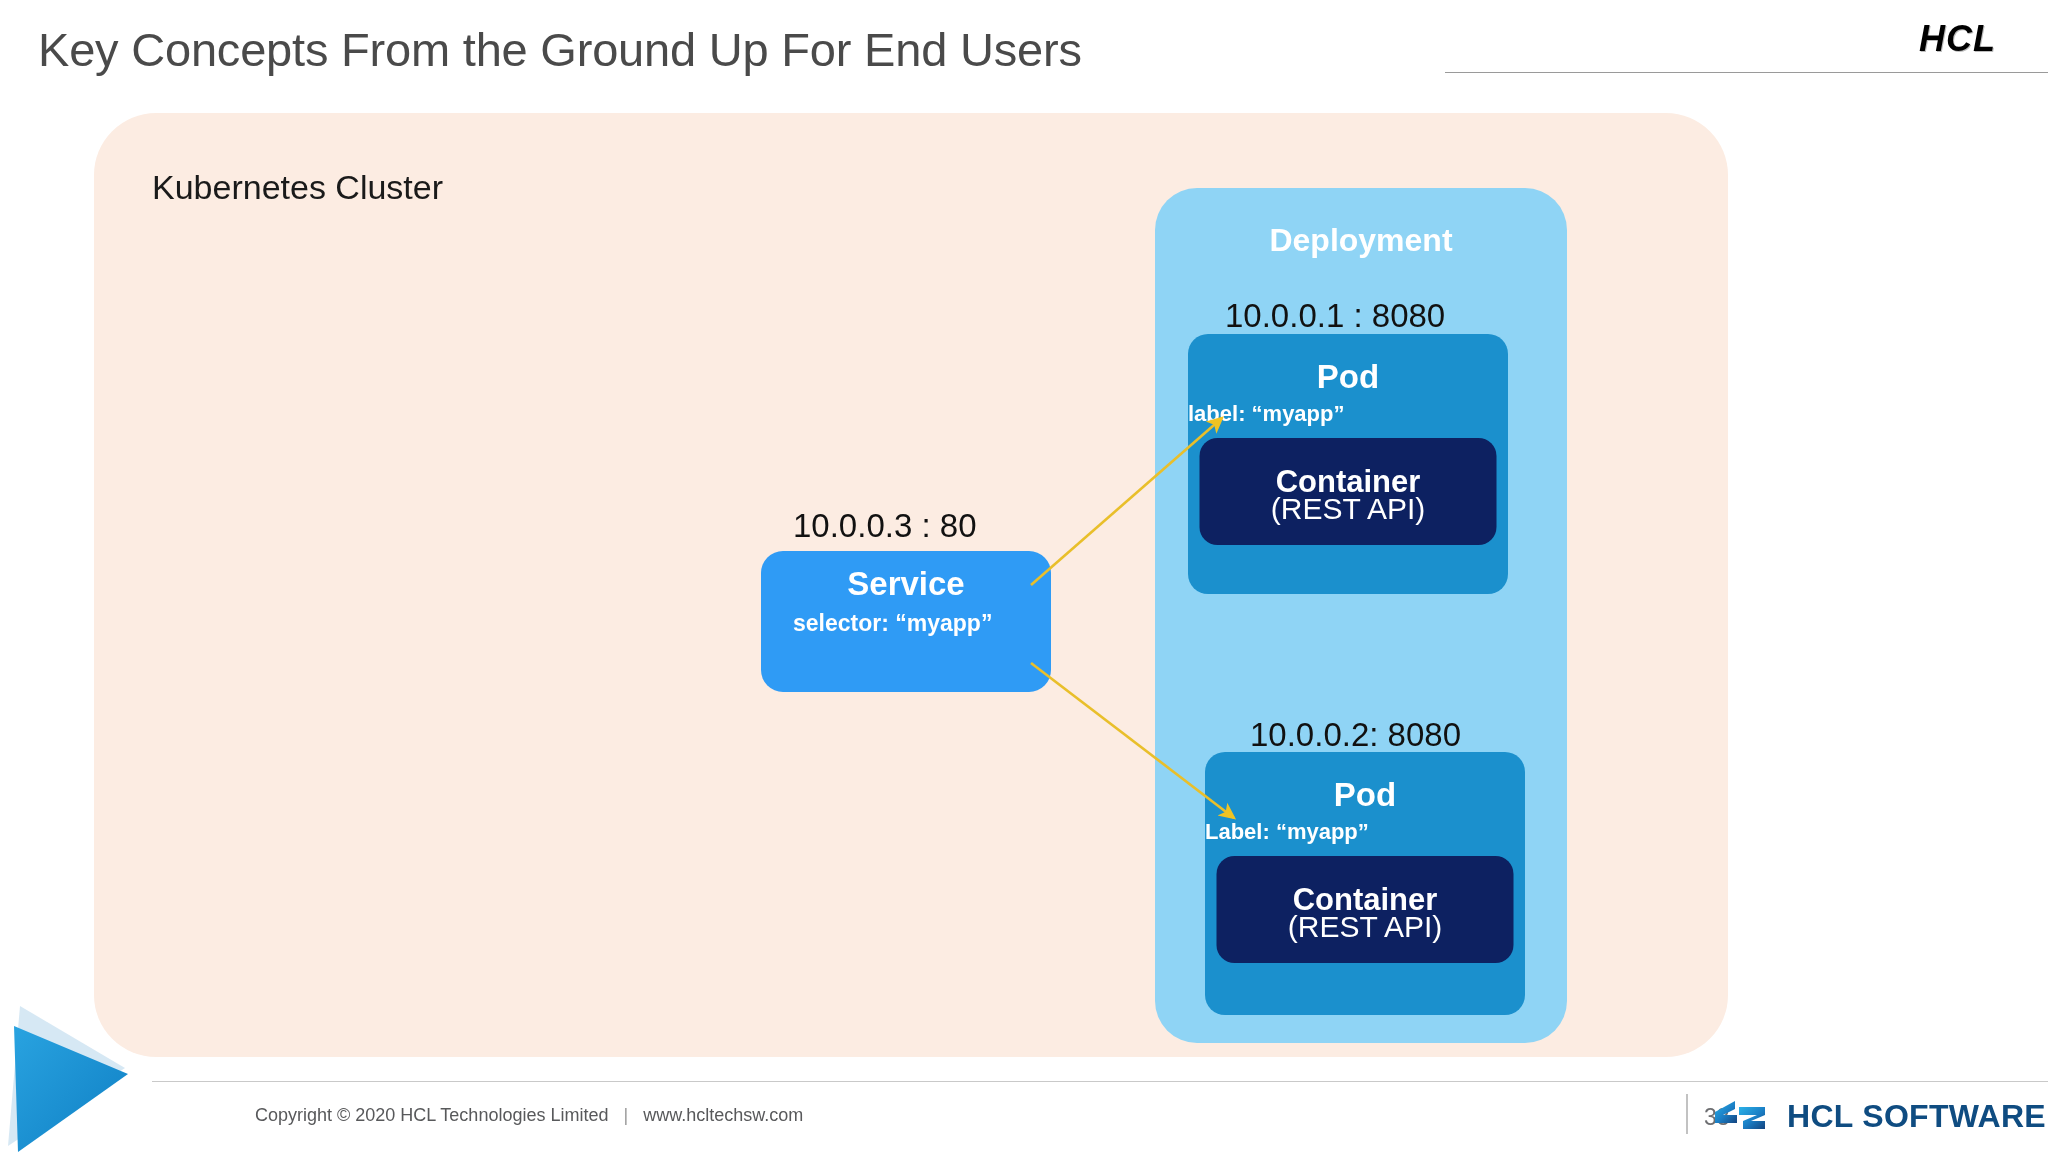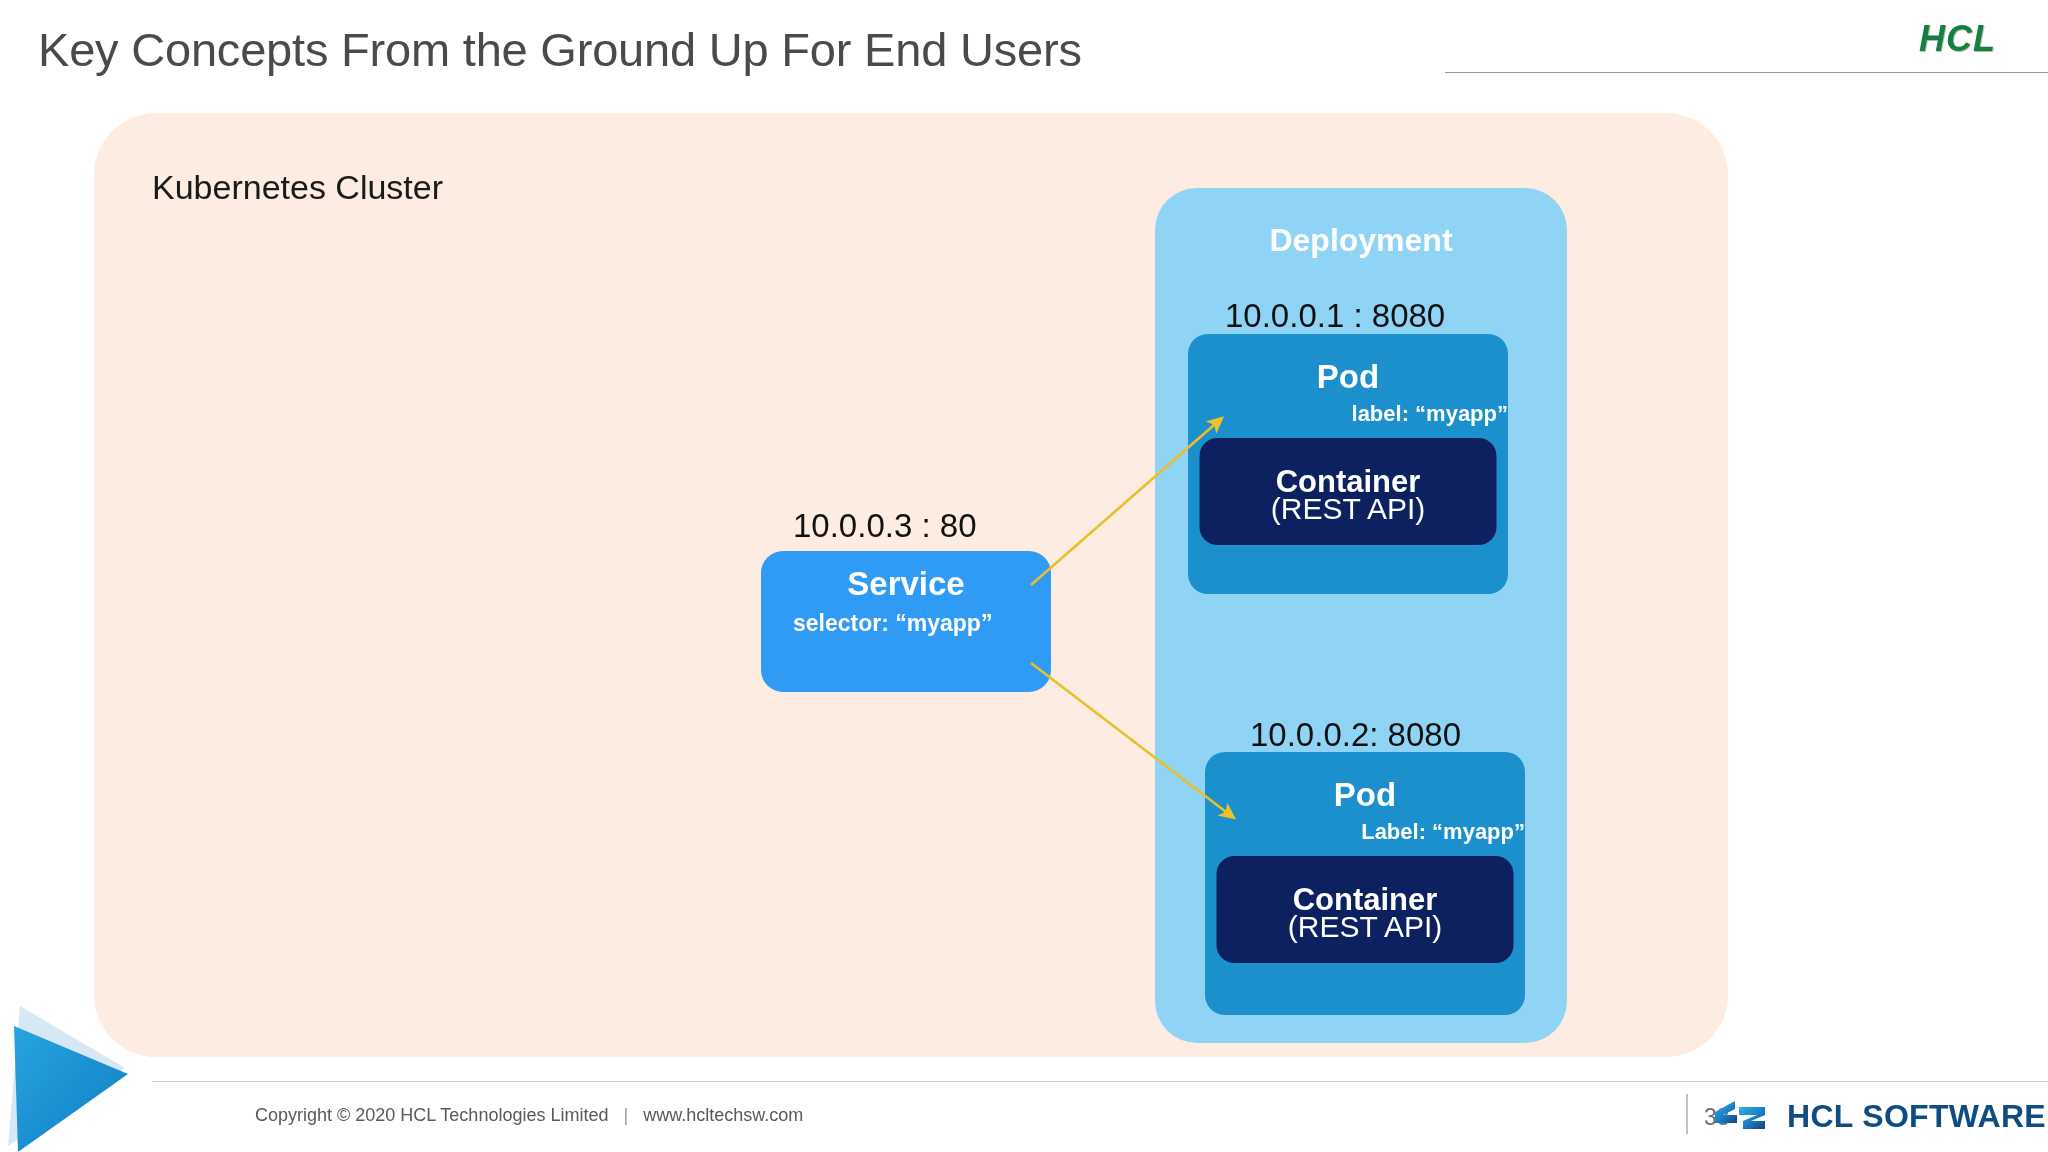--- a/index.html
+++ b/index.html
@@ -32,21 +32,21 @@
   }
 
   #hcl-logo-top {
     position: absolute;
     right: 52px;
     top: 18px;
     font-size: 36px;
     font-weight: bold;
     font-style: italic;
     letter-spacing: 1px;
-    color: #15803d;
+    color: #000000;
     text-shadow: 1px 1px 0 #bdbdbd;
   }
 
   #header-rule {
     position: absolute;
     left: 1445px;
     top: 72px;
     width: 603px;
     height: 1px;
     background: #9a9a9a;
@@ -118,21 +118,21 @@
     width: 100%;
     text-align: center;
     font-size: 33px;
     font-weight: bold;
     color: #ffffff;
     top: 24px;
   }
   .pod-sub {
     position: absolute;
     width: 100%;
-    text-align: right;
+    text-align: left;
     font-size: 22px;
     font-weight: bold;
     color: #ffffff;
     top: 67px;
   }
 
   .container-box {
     position: absolute;
     background: #0d2161;
     border-radius: 18px;

